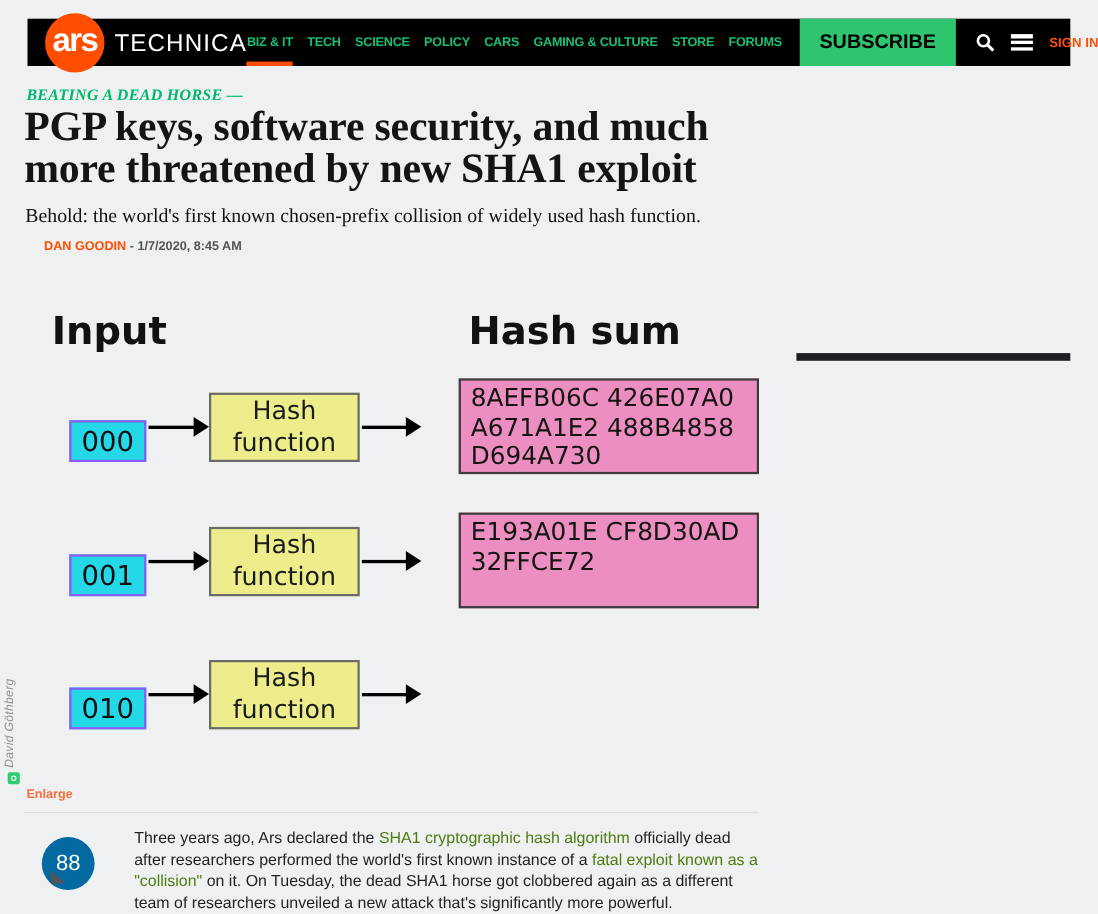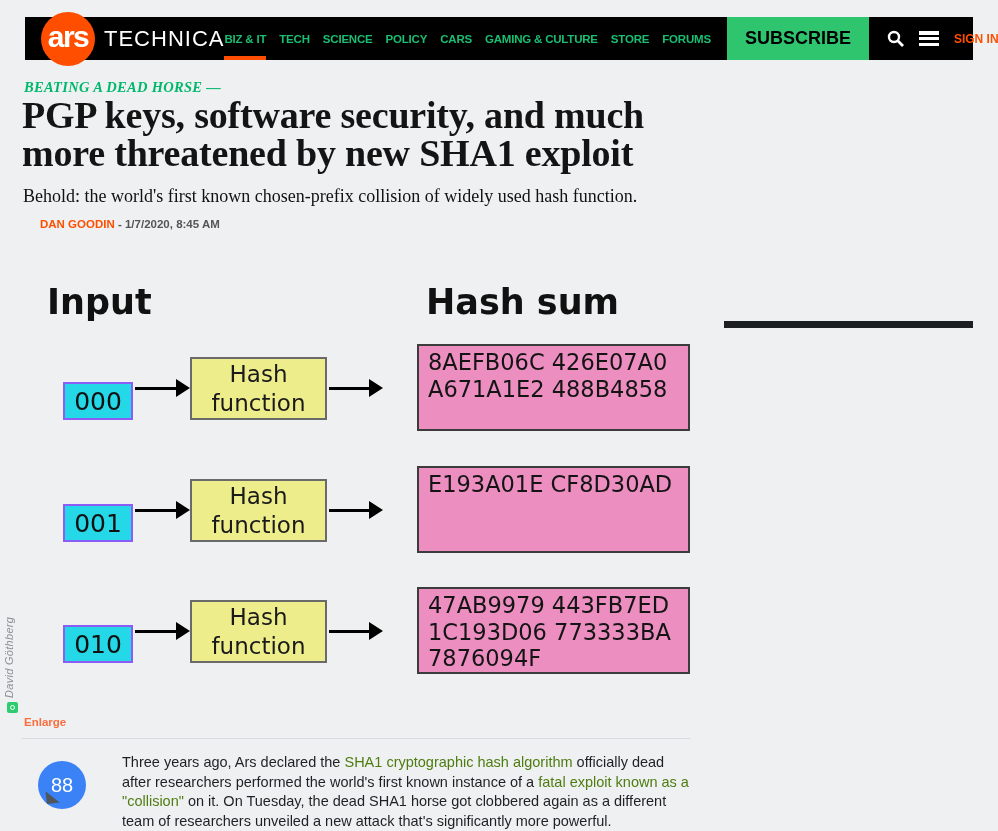--- a/index.html
+++ b/index.html
@@ -67,21 +67,21 @@
                   border-radius:2px; display:flex; align-items:center; justify-content:center; }
   .license-icon i { display:block; width:5px; height:5px; border:1.4px solid #fff; border-radius:50%; }
   .enlarge { position:absolute; left:24px; top:716px; font-size:11.5px; font-weight:700; color:#f96e3e; cursor:pointer; }
   .figure-divider { position:absolute; left:22px; top:738px; width:668px; height:1px; background:#d9dadd; }
 
   
   .sidebar-rule { position:absolute; left:724px; top:321px; width:249px; height:7px; background:#1d2023; }
 
   
   .comment-bubble { position:absolute; left:38px; top:761px; width:48px; height:48px; border-radius:50%;
-                    background:#3b82f6; color:#fff; display:flex; align-items:center; justify-content:center;
+                    background:#0369a1; color:#fff; display:flex; align-items:center; justify-content:center;
                     font-size:20px; font-weight:400; cursor:pointer; }
   .comment-bubble::after { content:''; position:absolute; left:0px; bottom:-4px; width:0; height:0;
                            border:9px solid transparent; border-top-color:#4e555b; transform:rotate(38deg); }
   .body-text { position:absolute; left:122px; top:753px; width:572px; font-size:14.5px; line-height:19.5px; color:#1f2023; }
   .body-text .link { color:#4d7c0f; cursor:pointer; }
 </style>
 </head>
 <body>
 
 <div id="page">
@@ -137,47 +137,44 @@
     <div class="diagram-row row-0">
       <div class="input-box">000</div>
       <div class="arrow a1"></div>
       <div class="fn-box">
           <span>Hash function</span>
         </div>
       <div class="arrow a2"></div>
       <div class="hash-box">
         <div>8AEFB06C 426E07A0</div>
         <div>A671A1E2 488B4858</div>
+        <div>D694A730</div>
       </div>
     </div>
 
     <div class="diagram-row row-1">
       <div class="input-box">001</div>
       <div class="arrow a1"></div>
       <div class="fn-box">
           <span>Hash function</span>
         </div>
       <div class="arrow a2"></div>
       <div class="hash-box">
         <div>E193A01E CF8D30AD</div>
+        <div>32FFCE72</div>
       </div>
     </div>
 
     <div class="diagram-row row-2">
       <div class="input-box">010</div>
       <div class="arrow a1"></div>
       <div class="fn-box">
           <span>Hash function</span>
         </div>
       <div class="arrow a2"></div>
-      <div class="hash-box">
-        <div>47AB9979 443FB7ED</div>
-        <div>1C193D06 773333BA</div>
-        <div>7876094F</div>
-      </div>
     </div>
   </figure>
 
   <div class="credit">David Göthberg</div>
   <div class="license-icon">
       <i></i>
     </div>
   <a class="enlarge">Enlarge</a>
   <div class="figure-divider"></div>
 

